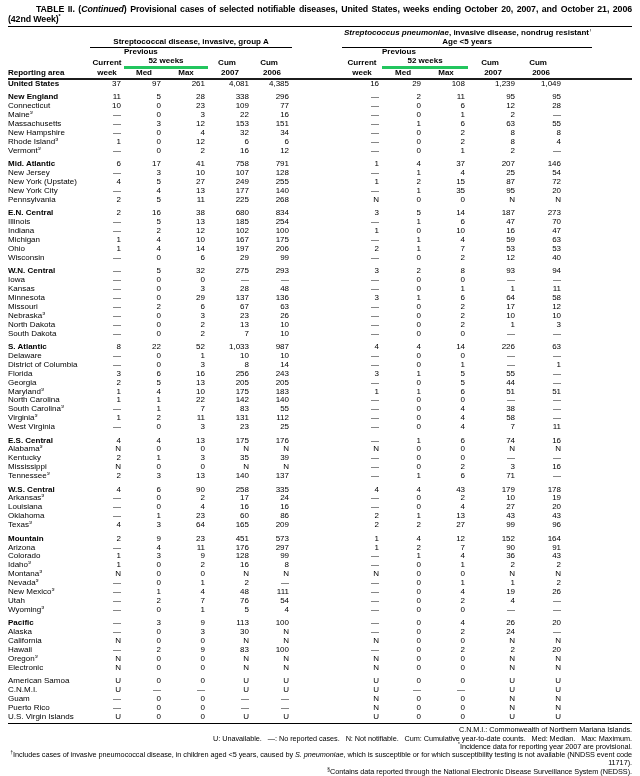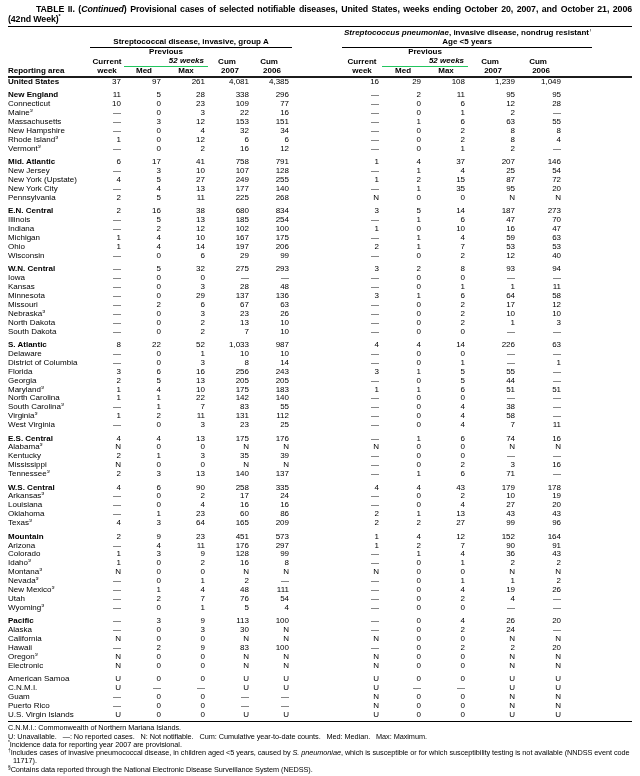--- a/index.html
+++ b/index.html
@@ -15,38 +15,38 @@
   .title i { font-style:italic; }
   .title sup, .tbl sup { font-size:5.5px; vertical-align:super; line-height:0; }
   .title-rule { border-top:1.3px solid #000; margin-top:2px; }
 
   table.tbl { border-collapse:collapse; table-layout:fixed; width:624px; margin-top:2px; }
   .tbl th, .tbl td { padding:0; margin:0; overflow:hidden; white-space:nowrap; }
 
   thead th { font-weight:bold; font-size:8px; line-height:8.5px; vertical-align:bottom; padding-right:3px; }
   th.spanner { text-align:center; border-bottom:1px solid #000; padding:0 2px 1px 2px; }
   th.spanner .sp-line { text-align:center; }
-  th.prev { text-align:center; padding:0; }
-  th.w52 { text-align:right; border-bottom:1px solid #22c55e; padding:0 4px 0.5px 4px;font-style:italic; }
+  th.prev { text-align:left; padding:0; }
+  th.w52 { text-align:center; border-bottom:3px solid #22c55e; padding:0 4px 0.5px 4px; }
   th.cum { padding-right:6px; }
   th.ra { text-align:left; padding-right:0; }
   th.blank { border:none; }
   tr.hdr-last th { border-bottom:2.2px solid #1c1c1c; padding-bottom:1px; }
 
   tbody td { font-size:8px; line-height:8.9px; vertical-align:bottom; }
   tbody td.area { text-align:left; }
   tbody td.num { text-align:right; padding-right:3px; }
   tbody tr.gap td { height:4.5px; line-height:4.5px; font-size:1px; }
   tbody td.bold { font-weight:bold; }
   tbody sup { font-size:5.2px; vertical-align:super; line-height:0; }
 
   .bot-rule { border-top:1.4px solid #000; margin-top:1px; }
 
   .footnotes { padding-top:2.5px; font-size:7.3px; line-height:8.3px; letter-spacing:-0.05px; }
-  .footnote { padding-left:5px; text-indent:-5px; }
+  .footnote { padding-left:5px; text-indent:-5px;text-align:right; }
   .footnote sup { font-size:4.8px; vertical-align:super; line-height:0; }
   .footnote i { font-style:italic; }
 </style>
 </head>
 <body>
 
 <div class="page">
 
   <div class="title">
     <div class="l1">TABLE II. (<i>Continued</i>) Provisional cases of selected notifiable diseases, United States, weeks ending October 20, 2007, and October 21, 2006</div>

